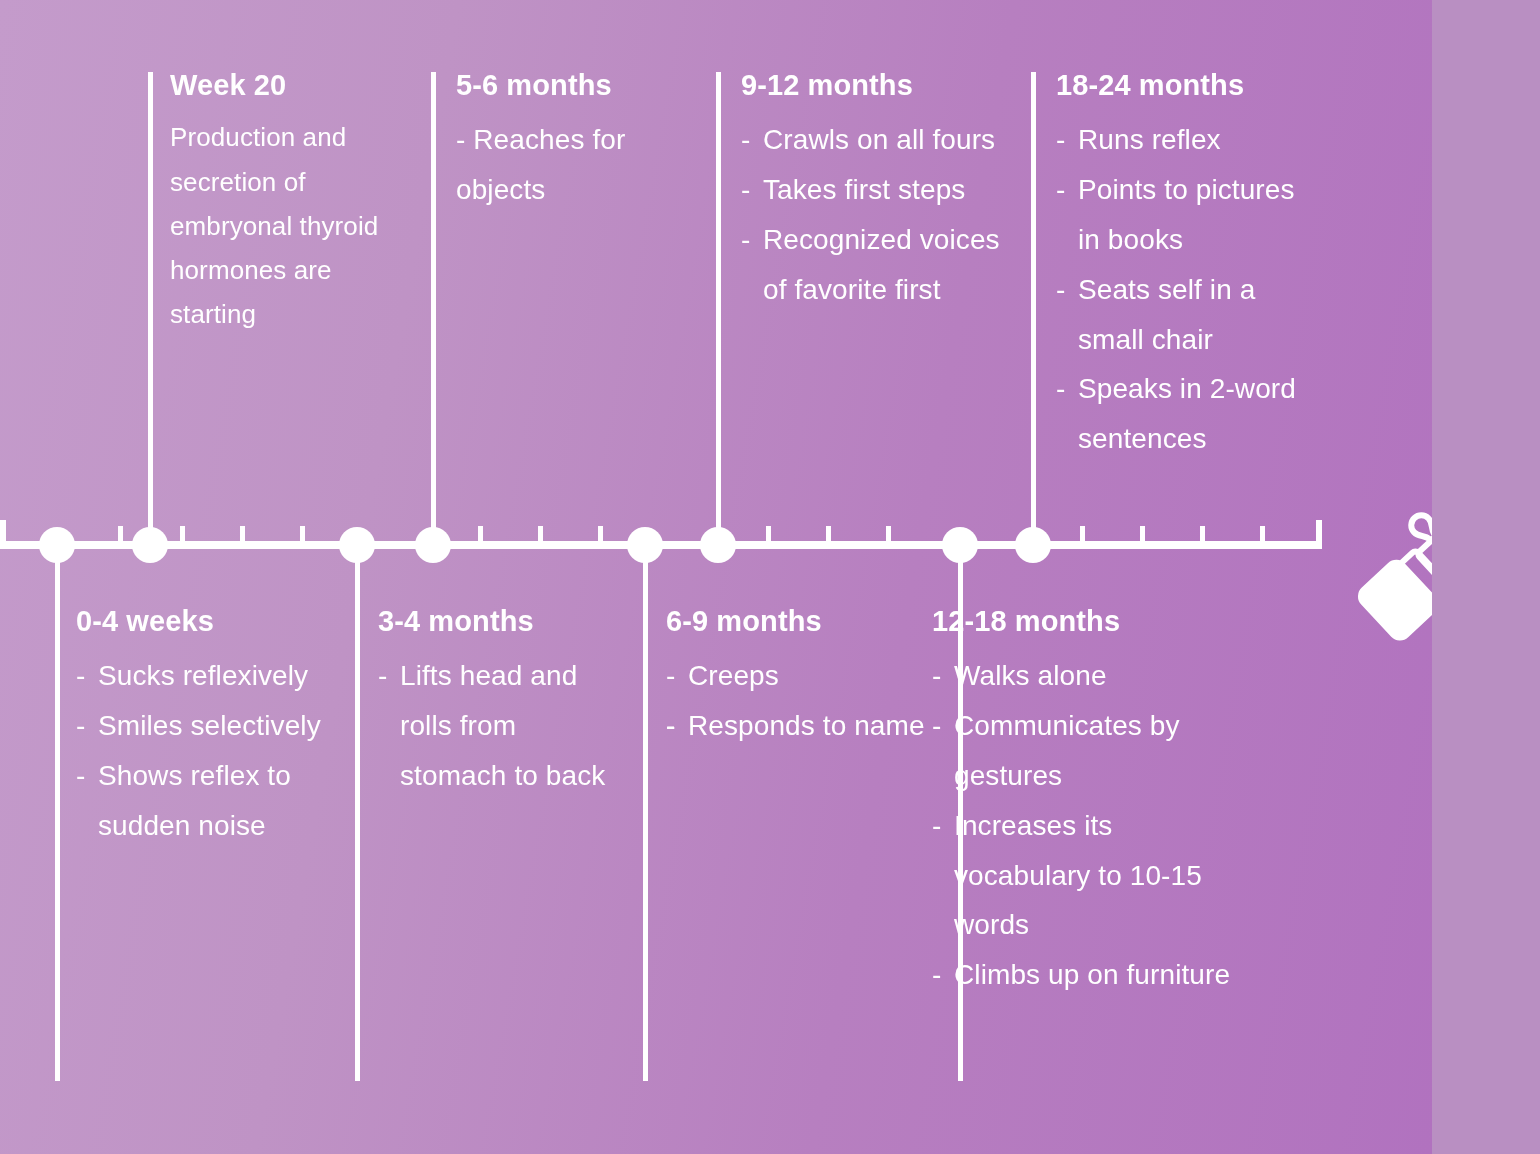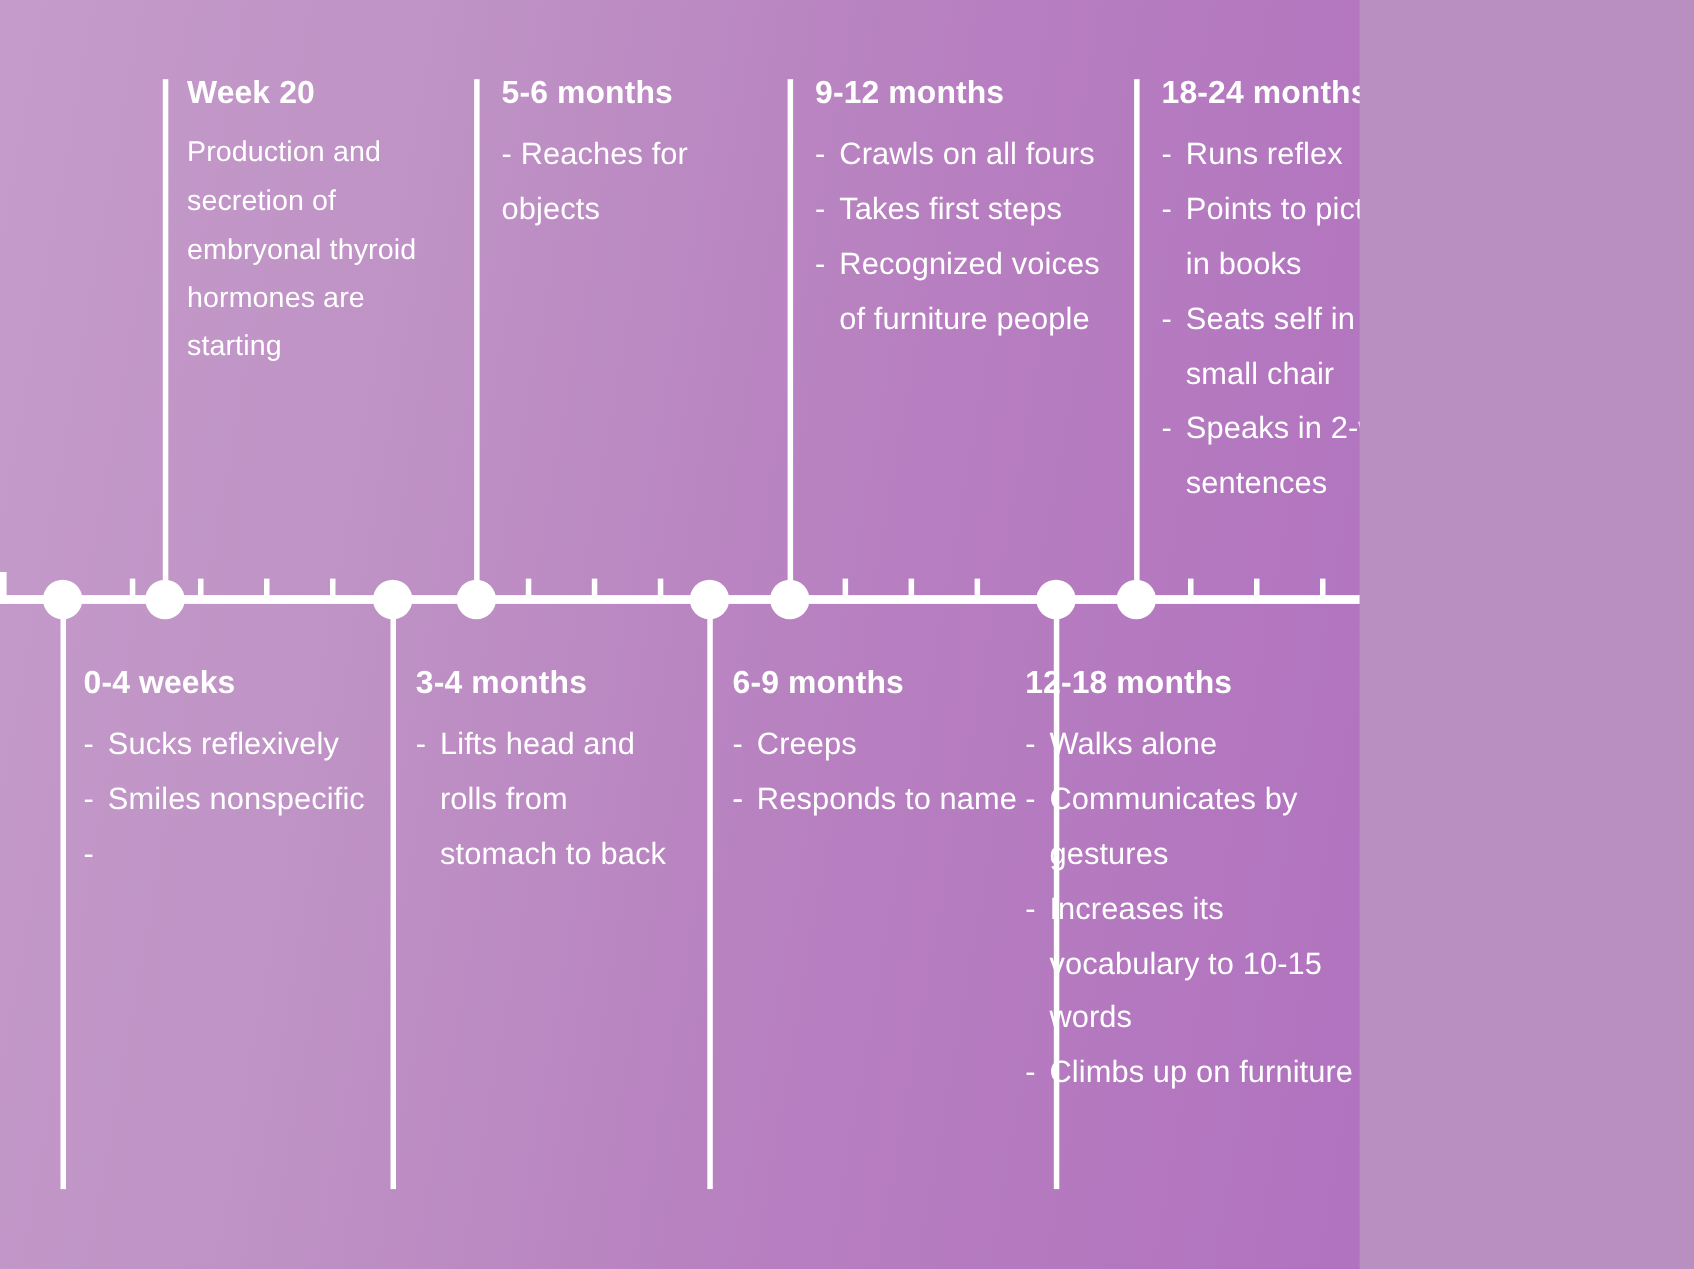--- a/index.html
+++ b/index.html
@@ -8,21 +8,21 @@
   }
   body {
     width: 1540px;
     height: 1154px;
     overflow: hidden;
     font-family: "Liberation Sans", sans-serif;
     background: #b98fc2;
   }
   #canvas {
     position: relative;
-    width: 1236px;
+    width: 1432px;
     height: 1154px;
     overflow: hidden;
     background:
       linear-gradient(100deg, #c49bcb 0%, #bf93c5 28%, #b77fc0 62%, #b172bf 100%);
   }
   
   .axis-line {
     position: absolute;
     left: 0;
     top: 541px;
@@ -161,40 +161,40 @@
   <div class="block" style="left:456px; top:70px; width:230px;">
     <h3>5-6 months</h3>
     <p class="dashline">- Reaches for objects</p>
   </div>
 
   <div class="block" style="left:741px; top:70px; width:275px;">
     <h3>9-12 months</h3>
     <ul>
       <li><span class="dash">-</span><span>Crawls on all fours</span></li>
       <li><span class="dash">-</span><span>Takes first steps</span></li>
-      <li><span class="dash">-</span><span>Recognized voices of furniture people</span></li>
+      <li><span class="dash">-</span><span>Recognized voices of favorite first</span></li>
     </ul>
   </div>
 
   <div class="block" style="left:1056px; top:70px; width:260px;">
     <h3>18-24 months</h3>
     <ul>
       <li><span class="dash">-</span><span>Runs reflex</span></li>
       <li><span class="dash">-</span><span>Points to pictures in books</span></li>
       <li><span class="dash">-</span><span>Seats self in a small chair</span></li>
       <li><span class="dash">-</span><span>Speaks in 2-word sentences</span></li>
     </ul>
   </div>
 
   <div class="block" style="left:76px; top:606px; width:275px;">
     <h3>0-4 weeks</h3>
     <ul>
       <li><span class="dash">-</span><span>Sucks reflexively</span></li>
-      <li><span class="dash">-</span><span>Smiles nonspecific</span></li>
-      <li><span class="dash">-</span></li>
+      <li><span class="dash">-</span><span>Smiles selectively</span></li>
+      <li><span class="dash">-</span><span>Shows reflex to sudden noise</span></li>
     </ul>
   </div>
 
   <div class="block" style="left:378px; top:606px; width:235px;">
     <h3>3-4 months</h3>
     <ul>
       <li><span class="dash">-</span><span>Lifts head and rolls from stomach to back</span></li>
     </ul>
   </div>
 

